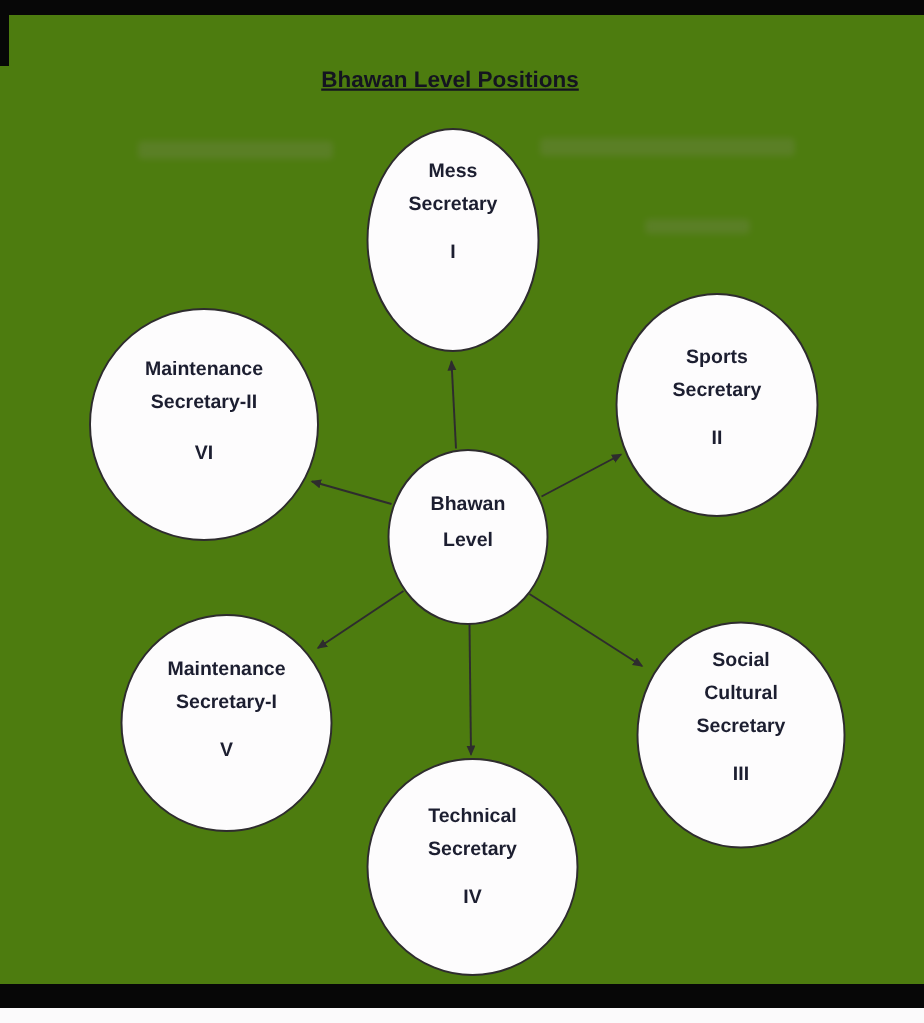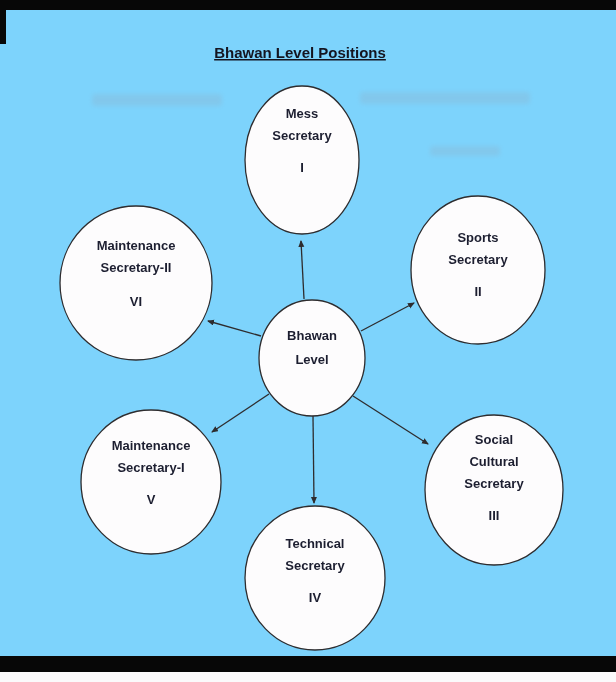--- a/index.html
+++ b/index.html
@@ -1,20 +1,20 @@
 <!DOCTYPE html>
 <html><head>
 <meta charset="utf-8">
 <style>
   html, body { margin: 0; padding: 0; background: #ffffff; }
   .page {
     position: relative;
     width: 616px;
     height: 682px;
-    background: #7dd3fc;
+    background: #4d7c0f;
     overflow: hidden;
     font-family: "Liberation Sans", sans-serif;
   }
   .bar-top    { position: absolute; top: 0; left: 0; width: 100%; height: 10px; background: #070707; }
   .bar-left   { position: absolute; top: 0; left: 0; width: 6px;  height: 44px; background: #070707; }
   .bar-bottom { position: absolute; left: 0; bottom: 10px; width: 100%; height: 16px; background: #070707; }
   .strip-bottom { position: absolute; left: 0; bottom: 0; width: 100%; height: 10px; background: #fbfafb; }
   .artifact {
     position: absolute;
     background: #9d8f9b;

